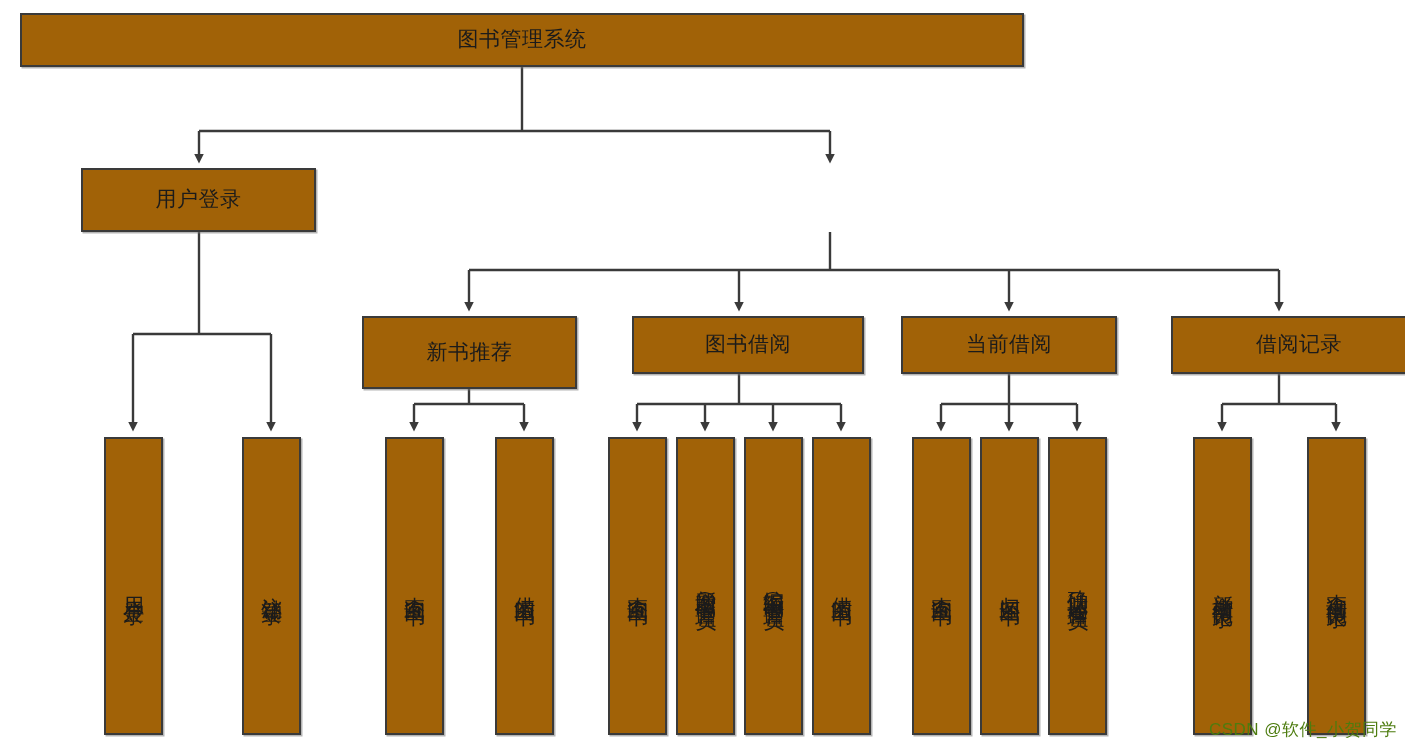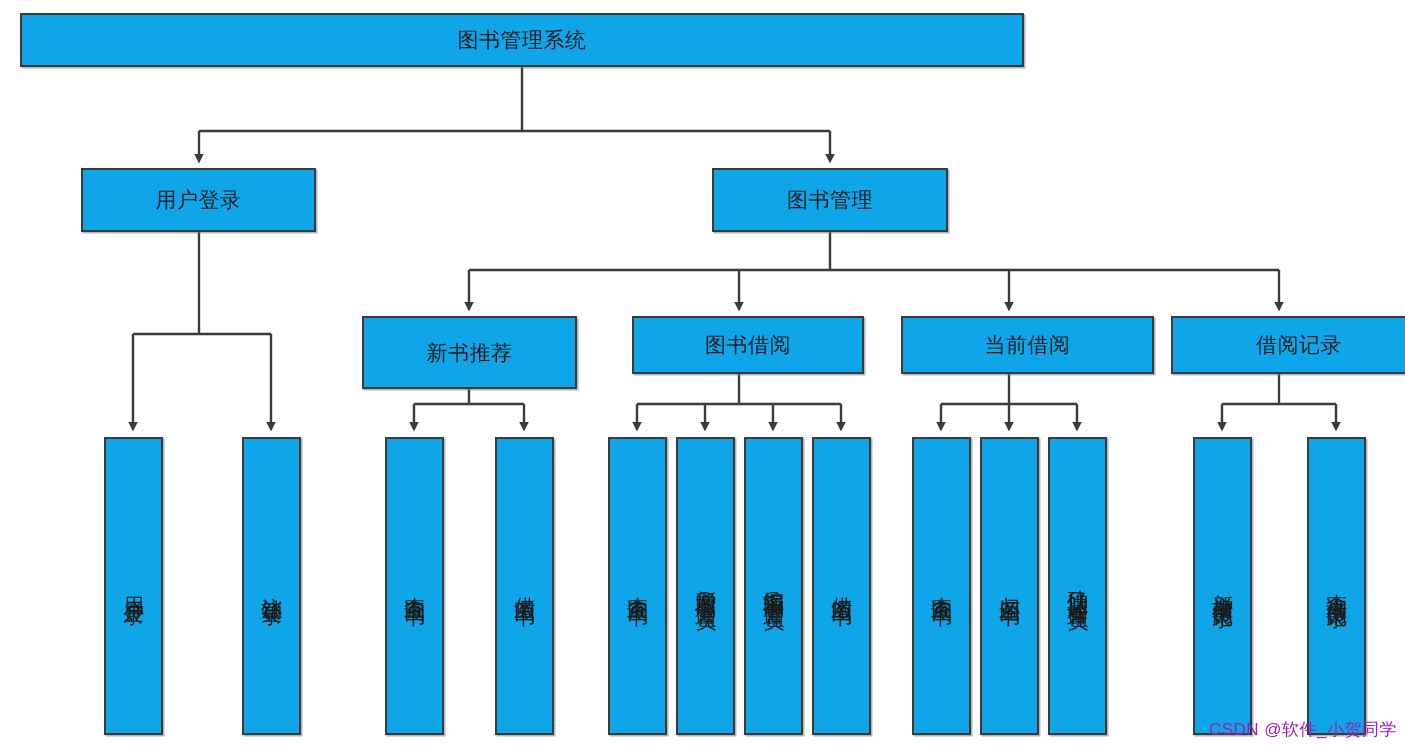--- a/index.html
+++ b/index.html
@@ -22,27 +22,28 @@
   svg#tree-svg {
     position: absolute;
     left: 0;
     top: 0;
     width: 1405px;
     height: 747px;
   }
   .node-box {
     position: absolute;
     box-sizing: border-box;
-    background: #0ea5e9;
+    background: #a16207;
     border: 2px solid #3a3a3a;
     box-shadow: 1.5px 1.5px 0 rgba(120,120,120,0.55);
     display: flex;
     align-items: center;
     justify-content: center;
     overflow: hidden;
+    font-family: Liberation Serif, serif;
   }
   .node-label-h {
     font-size: 21px;
     color: #1b1b1b;
     line-height: 1.2;
     white-space: nowrap;
     letter-spacing: 0.5px;
   }
   .node-label-v {
     font-size: 21px;
@@ -56,21 +57,21 @@
   }
   .leaf-box {
     align-items: center;
     justify-content: center;
   }
   .watermark {
     position: absolute;
     right: 8px;
     bottom: 6px;
     font-size: 17px;
-    color: #a21caf;
+    color: #4d7c0f;
     white-space: nowrap;
     letter-spacing: 0.5px;
   }
 </style>
 </head>
 <body>
 
 <div id="diagram-root">
 
   <svg id="tree-svg" viewBox="0 0 1405 747">
@@ -125,33 +126,30 @@
   </svg>
 
   <div class="node-box" style="left:20px; top:13px; width:1004px; height:54px;">
     <span class="node-label-h">图书管理系统</span>
   </div>
 
   <div class="node-box" style="left:81px; top:168px; width:235px; height:64px;">
     <span class="node-label-h">用户登录</span>
   </div>
 
-  <div class="node-box" style="left:712px; top:168px; width:236px; height:64px;">
-    <span class="node-label-h">图书管理</span>
-  </div>
 
   <div class="node-box" style="left:362px; top:316px; width:215px; height:73px;">
     <span class="node-label-h">新书推荐</span>
   </div>
 
   <div class="node-box" style="left:632px; top:316px; width:232px; height:58px;">
     <span class="node-label-h">图书借阅</span>
   </div>
 
-  <div class="node-box" style="left:901px; top:316px; width:253px; height:58px;">
+  <div class="node-box" style="left:901px; top:316px; width:216px; height:58px;">
     <span class="node-label-h">当前借阅</span>
   </div>
 
   <div class="node-box" style="left:1171px; top:316px; width:256px; height:58px;">
     <span class="node-label-h">借阅记录</span>
   </div>
 
   <div class="node-box leaf-box" style="left:104px; top:437px; width:59px; height:298px;">
     <span class="node-label-v">用户登录</span>
   </div>

